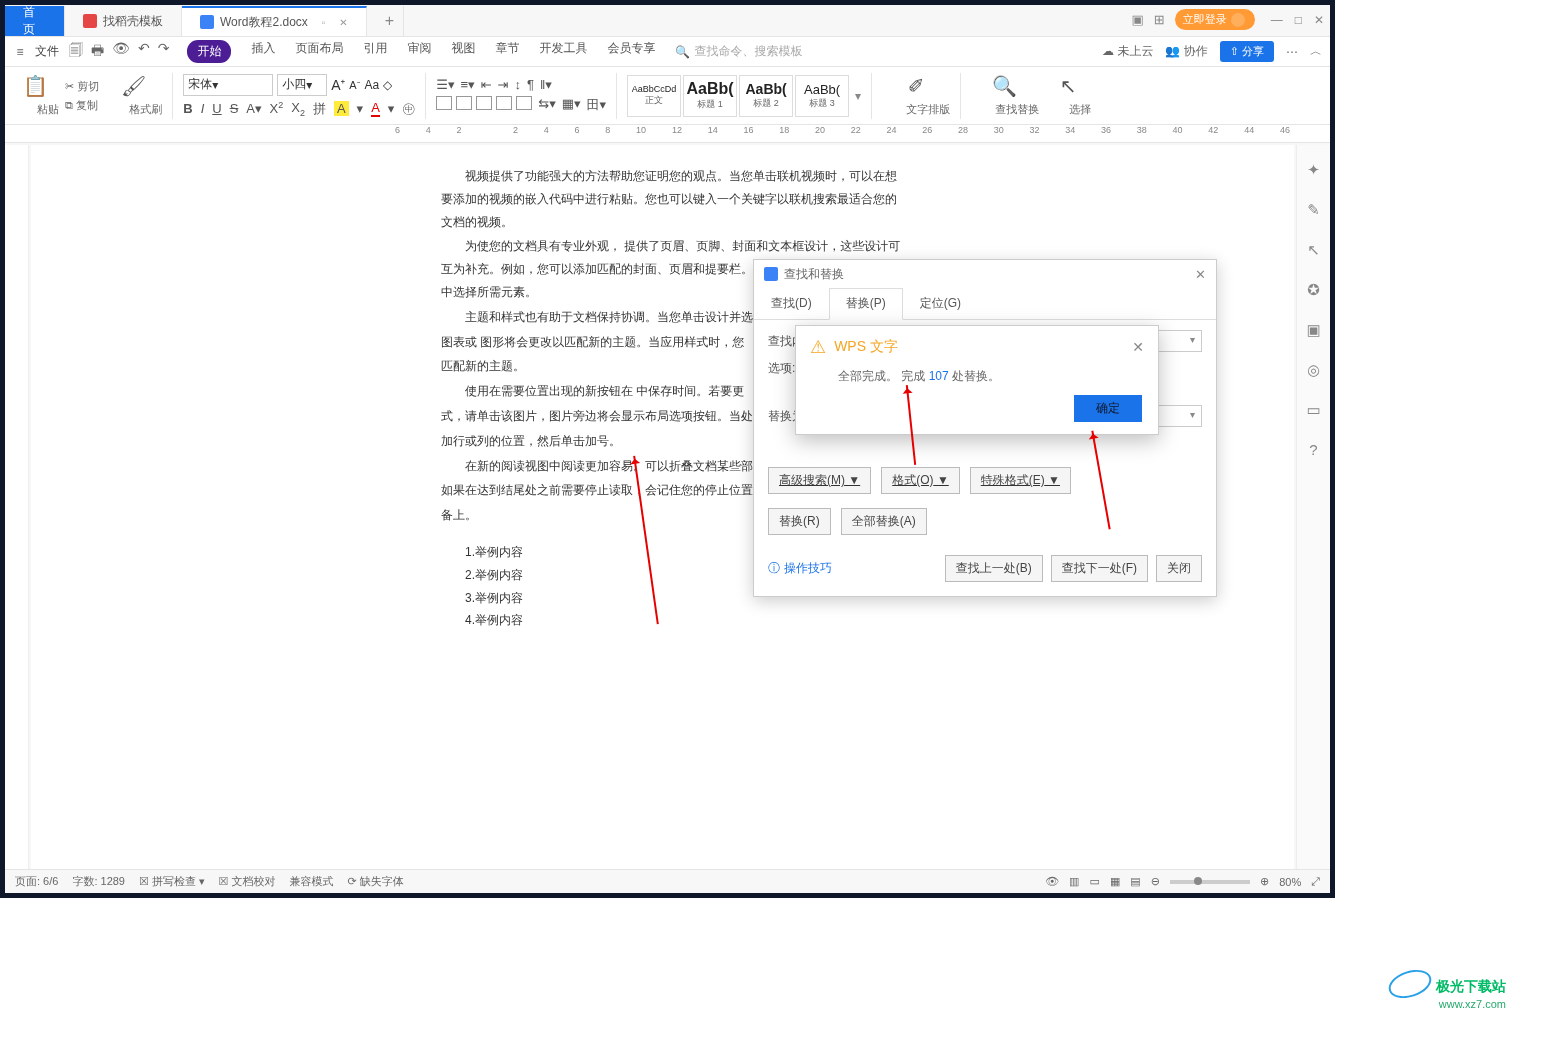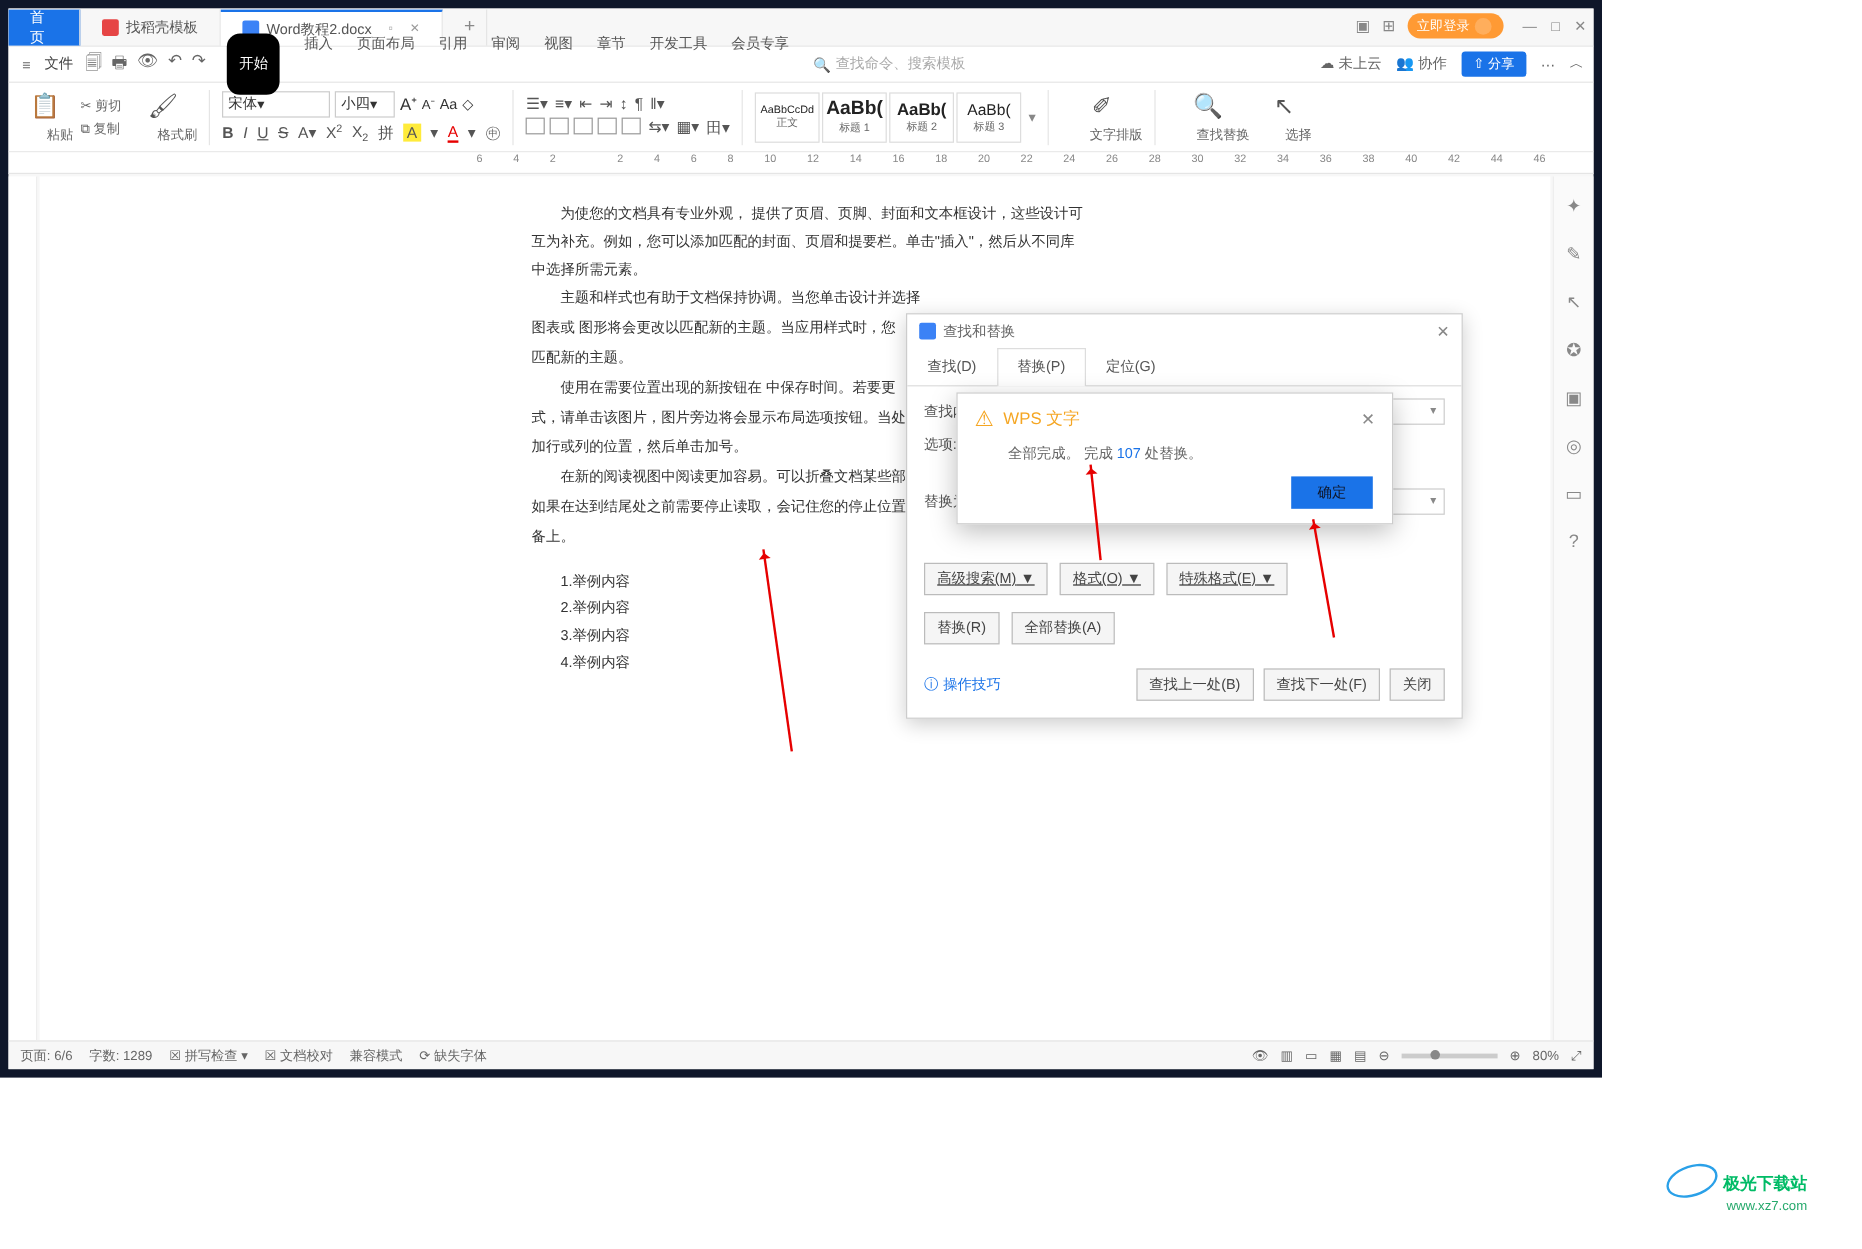--- a/index.html
+++ b/index.html
@@ -1,19 +1,19 @@
 <!DOCTYPE html>
 <html><head>
 <meta charset="utf-8">
 <style>
 * { margin: 0; padding: 0; box-sizing: border-box; font-family: "Microsoft YaHei", sans-serif; }
 body { background: #fff; width: 1552px; height: 1041px; overflow: hidden; position: relative; font-size: 12px; color: #333; }
 
 
-.crop { position:absolute; left:0; top:0; width:1335px; height:898px; border:7px solid #0f172a; overflow:hidden; background:#f7f7f7; }
+.crop { position:absolute; left:0; top:0; width:1335px; height:898px; border:5px solid #0f172a; overflow:hidden; background:#f7f7f7; }
 
 
 .tabbar { height:32px; background:#f7f7f7; display:flex; align-items:flex-end; position:relative; border-bottom:1px solid #e5e5e5;}
 .tab { height:30px; padding:0 18px; display:flex; align-items:center; gap:6px; font-size:12px; color:#555; border-right:1px solid #e5e5e5; cursor:pointer; position:relative;}
 .tab.home { background:#1a73e8; color:#fff; width:60px; justify-content:center;}
 .tab.active { background:#fff; border-top:2px solid #1a73e8;}
 .tab .wicon { width:14px; height:14px; background:#e64545; border-radius:2px; display:inline-block;}
 .tab .wicon.blue { background:#3b82f6;}
 .tab .x { color:#999; margin-left:8px; font-size:10px;}
 .newtab { width:32px; text-align:center; color:#888; font-size:16px;}
@@ -23,21 +23,21 @@
 .loginbtn .av { width:14px; height:14px; border-radius:50%; background:#fff3;}
 .winbtns { display:flex; gap:12px; margin-left:6px; color:#888; font-size:12px;}
 
 
 .menubar { height:30px; background:#fff; display:flex; align-items:center; padding:0 6px; border-bottom:1px solid #e5e5e5; position:relative;}
 .menubtn { width:18px; height:18px; color:#666; display:flex; align-items:center; justify-content:center; margin-right:6px;}
 .filelbl { font-size:12px; color:#444; margin-right:10px;}
 .qat { display:flex; gap:8px; color:#666; font-size:14px; margin-right:18px;}
 .menus { display:flex; gap:20px; font-size:12px; color:#555;}
 .menus .m { cursor:pointer;}
-.menus .m.active { background:#000000; color:#fff; padding:17px 10px; border-radius:11px;}
+.menus .m.active { background:#4c1d95; color:#fff; padding:3px 10px; border-radius:11px;}
 .search { margin-left:20px; color:#aaa; font-size:12px; display:flex; align-items:center; gap:4px;}
 .menubar-right { position:absolute; right:8px; display:flex; align-items:center; gap:12px; font-size:12px; color:#666;}
 .sharebtn { background:#1a73e8; color:#fff; padding:3px 10px; border-radius:3px; font-size:11px;}
 
 
 .ribbon { height:58px; background:#fff; border-bottom:1px solid #e5e5e5; display:flex; align-items:center; padding:0 8px; gap:6px;}
 .rgroup { display:flex; flex-direction:column; align-items:center; gap:2px; font-size:11px; color:#666;}
 .rgroup .big { font-size:20px; color:#555;}
 .vsep { width:1px; height:46px; background:#e5e5e5; margin:0 4px;}
 .fontrow { display:flex; gap:4px; align-items:center;}
@@ -312,20 +312,21 @@
         <span>42</span>
         <span>44</span>
         <span>46</span>
       </div>
   </div>
 
   <div class="vruler"></div>
 
   <div class="docarea">
     <div class="page">
+      <p>视频提供了功能强大的方法帮助您证明您的观点。当您单击联机视频时，可以在想要添加的视频的嵌入代码中进行粘贴。您也可以键入一个关键字以联机搜索最适合您的文档的视频。</p>
       <p>为使您的文档具有专业外观， 提供了页眉、页脚、封面和文本框设计，这些设计可互为补充。例如，您可以添加匹配的封面、页眉和提要栏。单击"插入"，然后从不同库中选择所需元素。</p>
       <p>主题和样式也有助于文档保持协调。当您单击设计并选择</p>
       <p style="text-indent:0;">图表或 图形将会更改以匹配新的主题。当应用样式时，您</p>
       <p style="text-indent:0;">匹配新的主题。</p>
       <p>使用在需要位置出现的新按钮在 中保存时间。若要更</p>
       <p style="text-indent:0;">式，请单击该图片，图片旁边将会显示布局选项按钮。当处</p>
       <p style="text-indent:0;">加行或列的位置，然后单击加号。</p>
       <p>在新的阅读视图中阅读更加容易。可以折叠文档某些部</p>
       <p style="text-indent:0;">如果在达到结尾处之前需要停止读取，会记住您的停止位置</p>
       <p style="text-indent:0;">备上。</p>

